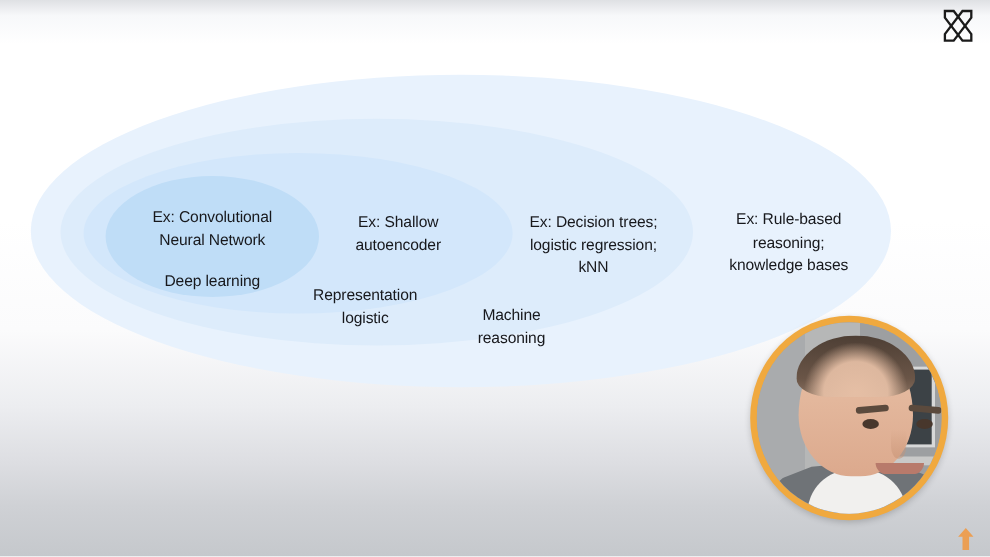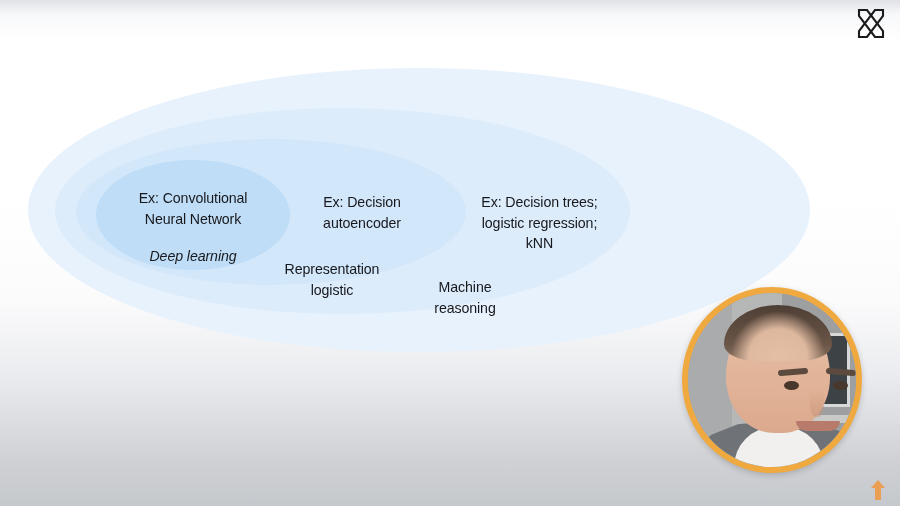--- a/index.html
+++ b/index.html
@@ -83,21 +83,21 @@
     letter-spacing: -0.1px;
   }
   .example-label {
     font-size: 14.2px;
   }
   .tier-label {
     font-size: 14.2px;
   }
 
   #label-example-deep       { left: 103px; top: 188px; width: 180px; }
-  #label-tier-deep          { left: 103px; top: 246px; width: 180px; font-style: italic; }
+  #label-tier-deep          { left: 103px; top: 246px; width: 180px; }
 
   #label-example-representation { left: 272px; top: 192px; width: 180px; }
   #label-tier-representation    { left: 252px; top: 259px; width: 160px; }
 
   #label-example-machine    { left: 442px; top: 192px; width: 195px; }
   #label-tier-machine       { left: 405px; top: 277px; width: 120px; }
 
   #label-example-ai         { left: 625px; top: 190px; width: 184px; }
   #label-tier-ai            { left: 590px; top: 303px; width: 90px; }
 
@@ -248,31 +248,34 @@
 
     <div class="venn-ellipse" id="ellipse-ai"></div>
     <div class="venn-ellipse" id="ellipse-ml"></div>
     <div class="venn-ellipse" id="ellipse-representation"></div>
     <div class="venn-ellipse" id="ellipse-deep"></div>
 
     <div class="venn-label example-label" id="label-example-deep">Ex: Convolutional
 Neural Network</div>
     <div class="venn-label tier-label" id="label-tier-deep">Deep learning</div>
 
-    <div class="venn-label example-label" id="label-example-representation">Ex: Decision
+    <div class="venn-label example-label" id="label-example-representation">Ex: Shallow
 autoencoder</div>
     <div class="venn-label tier-label" id="label-tier-representation">Representation
 logistic</div>
 
     <div class="venn-label example-label" id="label-example-machine">Ex: Decision trees;
 logistic regression;
 kNN</div>
     <div class="venn-label tier-label" id="label-tier-machine">Machine
 reasoning</div>
 
+    <div class="venn-label example-label" id="label-example-ai">Ex: Rule-based
+reasoning;
+knowledge bases</div>
   </div>
 
   <div id="webcam-overlay">
     <div id="webcam-scene"></div>
     <div id="webcam-monitor"></div>
     <div id="webcam-shelf"></div>
     <div id="webcam-hoodie"></div>
     <div id="webcam-shirt"></div>
     <div id="webcam-head">
       <div id="webcam-brow-left"></div>

